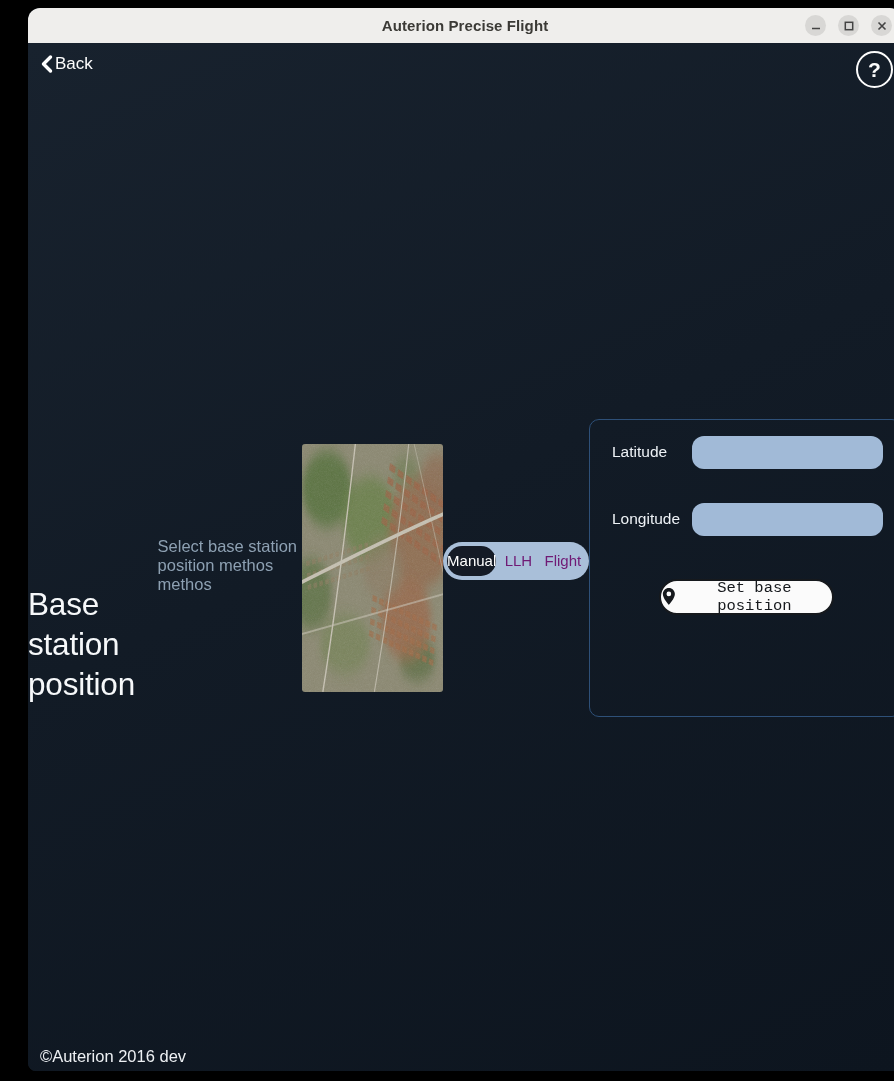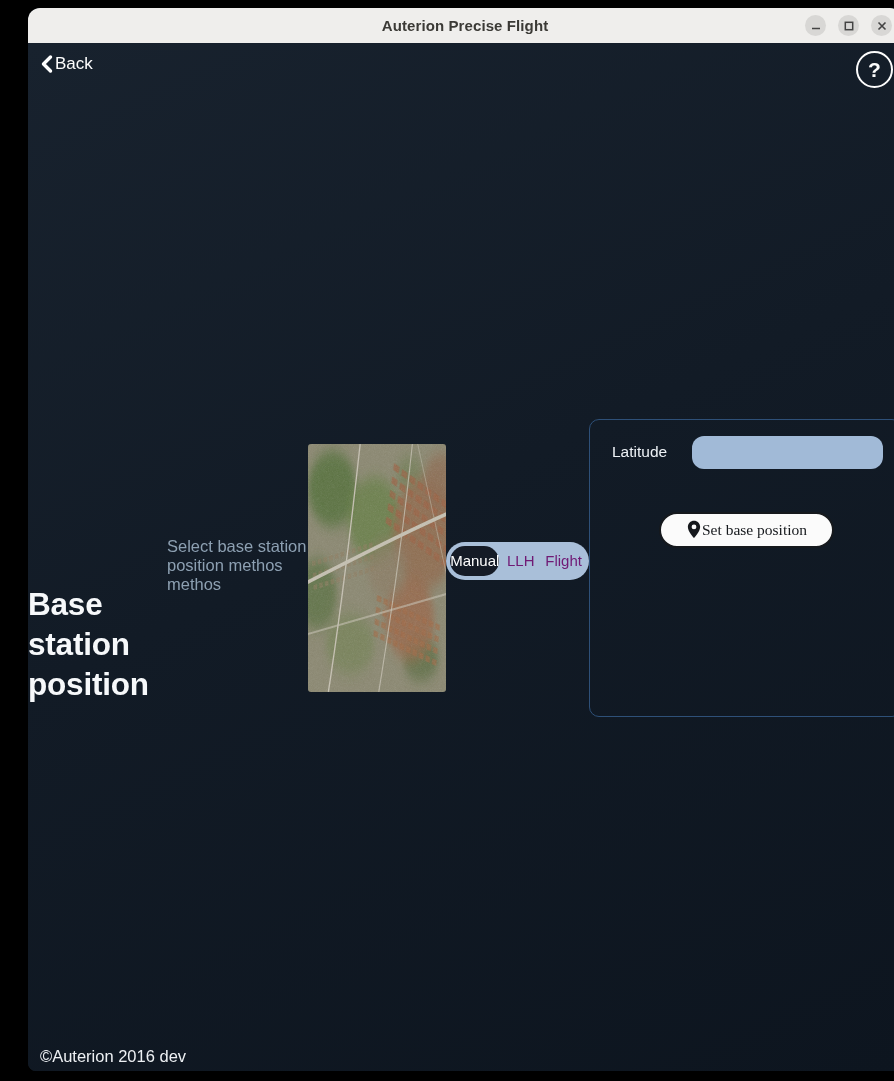--- a/index.html
+++ b/index.html
@@ -27,21 +27,21 @@
 
   .back { position:absolute; left:11px; top:11px; display:flex; align-items:center;
     color:#fff; cursor:pointer; }
   .back svg { display:block; }
   .back-label { font-size:17px; color:#fdfdfd; }
 
   .help { position:absolute; right:9px; top:8px; width:37px; height:37px; border-radius:50%;
     border:2.5px solid #fcfcfc; color:#fcfcfc; display:flex; align-items:center; justify-content:center;
     font-size:21px; font-weight:bold; cursor:pointer; }
 
-  .page-title { margin-top:173px; font-size:31.5px; font-weight:700; color:#f6f8fa;
+  .page-title { margin-top:173px; font-size:31.5px; font-weight:400; color:#f6f8fa;
     letter-spacing:-.2px; line-height:40px; }
   .page-subtitle { margin-top:17px; font-size:16.5px; color:#8da0b2; }
 
   .map-wrap { margin-top:21px; width:313px; height:248px; border-radius:3px; overflow:hidden; }
   .map-wrap svg { display:block; width:100%; height:100%; }
 
   
   .segmented { margin-top:7px; width:313px; height:38px; border-radius:19px;
     background:var(--segmented-bg,#a9bfd9); padding:4px; display:flex; }
   .seg { flex:1; border-radius:15px; display:flex; align-items:center; justify-content:center;
@@ -52,21 +52,21 @@
   .panel { margin-top:21px; width:313px; height:298px; border-radius:10px;
     border:1px solid var(--panel-border,#2e5078); padding:16px 20px 0 22px; }
   .frow { display:flex; align-items:center; margin-bottom:34px; }
   .frow label { width:80px; font-size:15.5px; color:#eef2f6; flex:0 0 80px; }
   .frow input { width:191px; height:33px; border:none; border-radius:12px;
     background:var(--input-bg,#a1bad7); outline:none; font-size:15px; color:#1c2736; padding:0 12px; }
 
   .set-btn { margin:43px auto 0; width:175px; height:36px; border-radius:18px;
     background:var(--button-bg,#fbfbfb); border:2px solid #16191d; color:#16191d;
     display:flex; align-items:center; justify-content:center; gap:0;
-    font-size:15.5px; font-family:Liberation Serif, serif; cursor:pointer; }
+    font-size:15.5px; font-family:Liberation Mono, monospace; cursor:pointer; }
   .set-btn svg { display:block; }
 
   .footer { position:absolute; left:12px; bottom:5px; font-size:16.5px; color:#edf0f3; }
 </style>
 </head>
 <body>
 
 <div class="window">
 
   <div class="titlebar">
@@ -163,20 +163,24 @@
       <div class="seg selected">Manual</div>
       <div class="seg">LLH</div>
       <div class="seg">Flight</div>
     </div>
 
     <div class="panel">
       <div class="frow">
         <label>Latitude</label>
         <input value="" style="">
       </div>
+      <div class="frow">
+        <label>Longitude</label>
+        <input value="" style="">
+      </div>
       <button class="set-btn">
         <svg width="16" height="19" viewBox="0 0 24 28">
           <path fill="#16191d" d="M12 1C6.9 1 2.8 5.1 2.8 10.2c0 6.8 9.2 16.6 9.2 16.6s9.2-9.8 9.2-16.6C21.2 5.1 17.1 1 12 1zm0 12.7a3.6 3.6 0 1 1 0-7.2 3.6 3.6 0 0 1 0 7.2z"></path>
         </svg>
         <span>Set base position</span>
       </button>
     </div>
 
     <div class="footer">©Auterion 2016 dev</div>
   </div>

